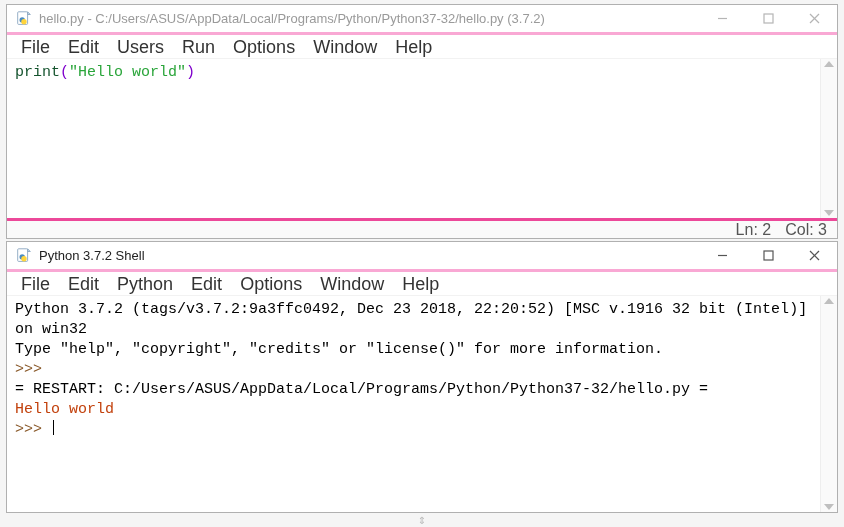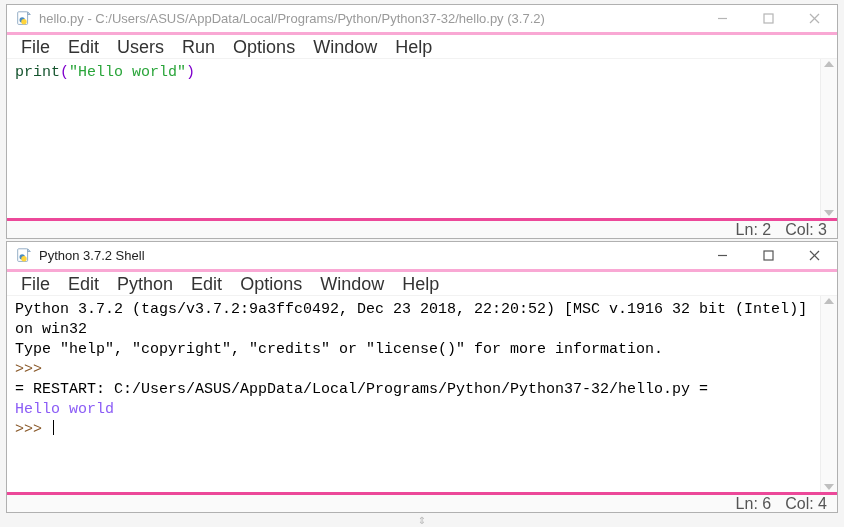--- a/index.html
+++ b/index.html
@@ -63,21 +63,21 @@
     font-size: 15px;
     line-height: 20px;
     padding: 4px 8px;
     white-space: pre;
     color: #000;
   }
   .tok-kw   { color: #14532d; }   
   .tok-par  { color: #7f00cc; }   
   .tok-str  { color: #2aa53a; }   
   .tok-prompt { color: #8a5a2b; }
-  .tok-out  { color: #8b5cf6; }
+  .tok-out  { color: #c2410c; }
   .vscroll {
     position: absolute; right: 0; top: 0; bottom: 0; width: 17px;
     background: #fafafa; border-left: 1px solid #eee;
     display: flex; flex-direction: column; align-items: center; justify-content: space-between;
     padding: 2px 0;
   }
   .vscroll .arrow { width: 0; height: 0; }
   .vscroll .arrow.up   { border-left:5px solid transparent; border-right:5px solid transparent; border-bottom:6px solid #bfbfbf; }
   .vscroll .arrow.down { border-left:5px solid transparent; border-right:5px solid transparent; border-top:6px solid #bfbfbf; }
   .statusbar {
@@ -211,19 +211,15 @@
 <span class="tok-prompt">&gt;&gt;&gt;</span>
 <span>= RESTART: C:/Users/ASUS/AppData/Local/Programs/Python/Python37-32/hello.py =</span>
 <span class="tok-out">Hello world</span>
 <span class="tok-prompt">&gt;&gt;&gt;</span> <span class="cursor-bar"></span></div>
     <div class="vscroll">
       <div class="arrow up"></div>
       <div class="arrow down"></div>
     </div>
   </div>
 
-  <div class="statusbar">
-    <span>Ln: 6</span>
-    <span>Col: 4</span>
-  </div>
 </div>
 
 <div class="resize-handle">⇕</div>
 
 </body></html>

